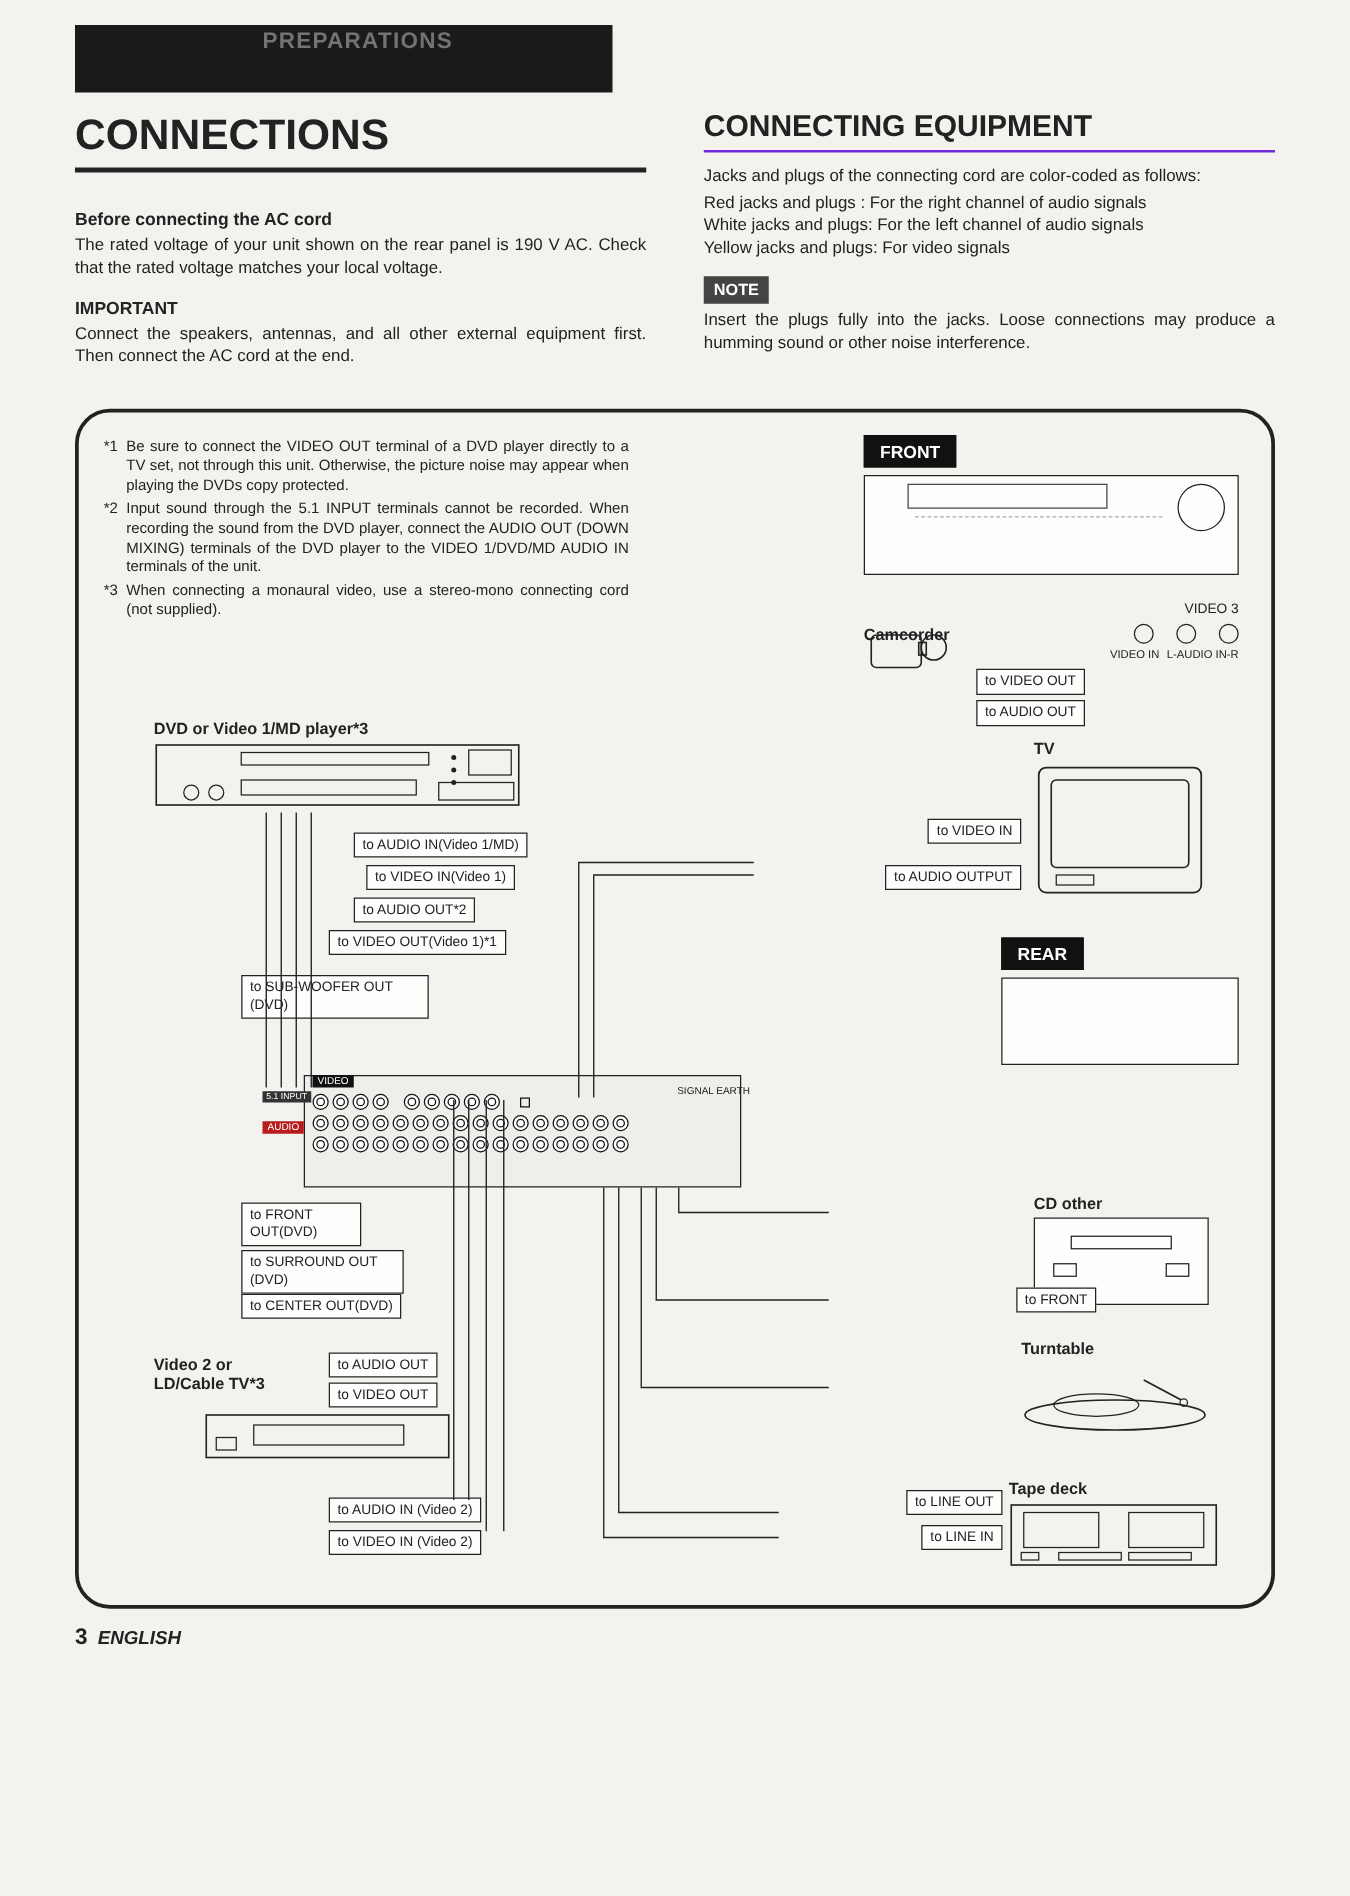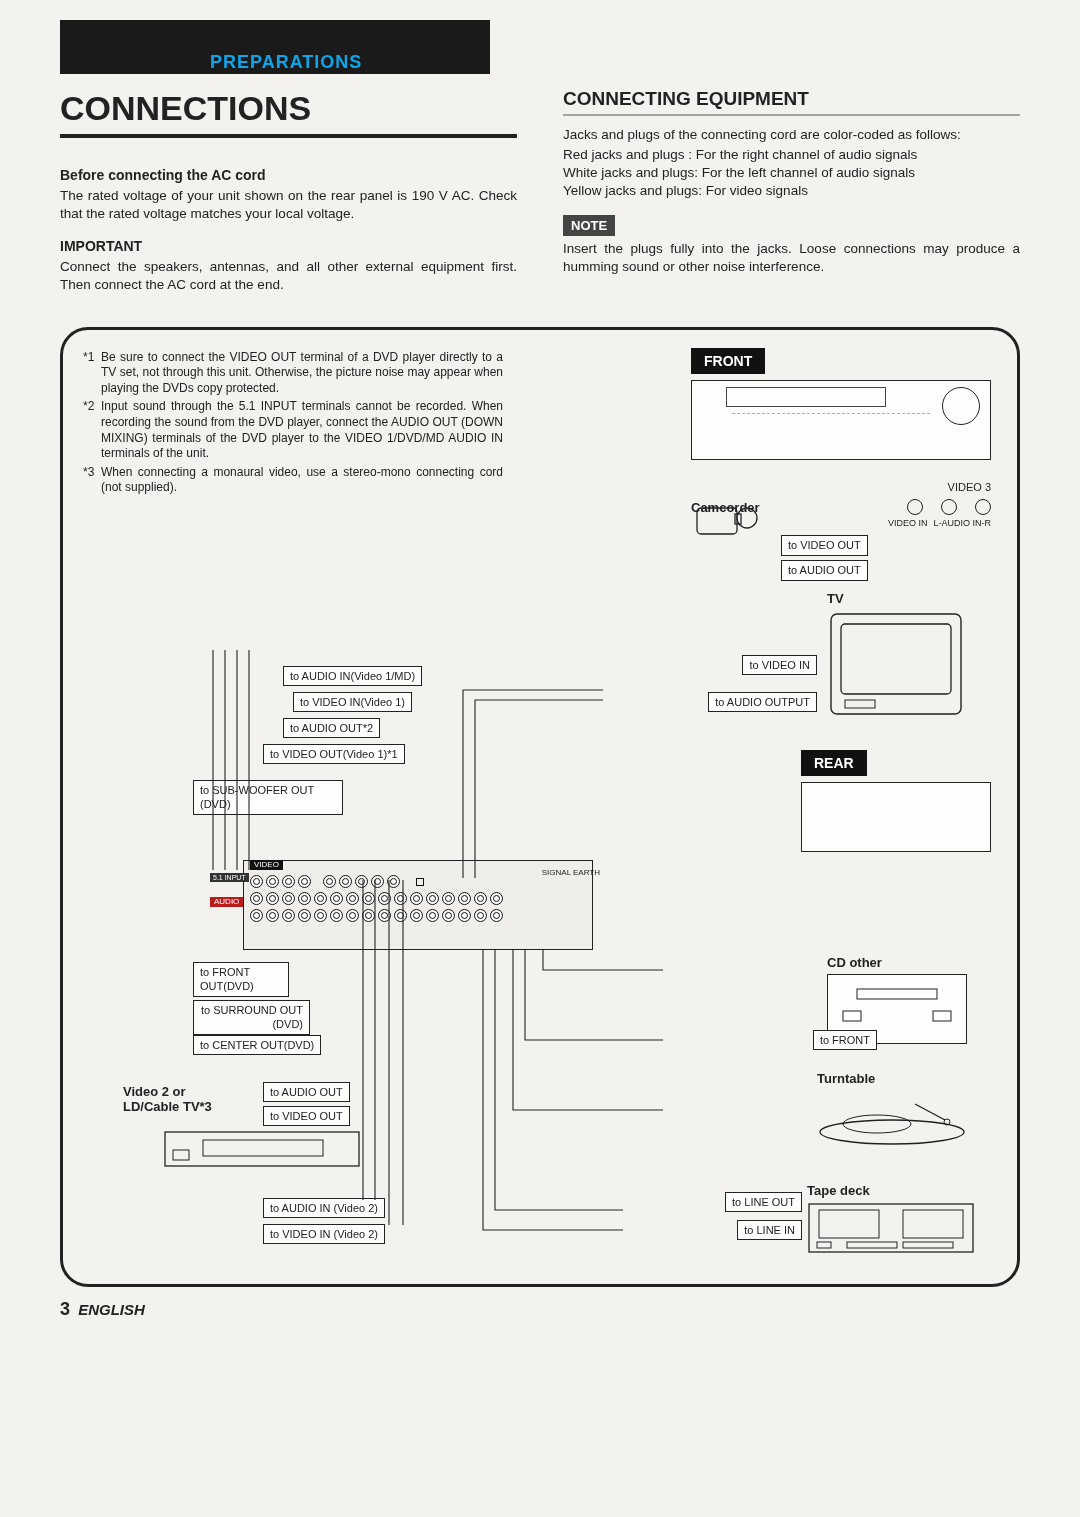--- a/index.html
+++ b/index.html
@@ -9,46 +9,46 @@
     width: 1080px;
     margin: 0 auto;
     color: #222;
     font-size: 14px;
     line-height: 1.35;
     padding-bottom: 30px;
   }
   .page { padding: 20px 60px 10px 60px; position: relative; }
   .top-bar {
     background: #1a1a1a;
-    color: #0ea5e9;
+    color: #737373;
     height: 54px;
     width: 430px;
     display: flex;
-    align-items: flex-end;
+    align-items: flex-start;
     padding-left: 150px;
     font-weight: bold;
     font-size: 18px;
     letter-spacing: 1px;
     margin-bottom: 12px;
   }
   .columns { display: flex; gap: 46px; }
   .col { flex: 1; }
   .title-main {
     font-family: "Arial Black", Arial, sans-serif;
     font-size: 34px;
     font-weight: 900;
     letter-spacing: 0px;
     border-bottom: 4px solid #222;
     padding-bottom: 2px;
     margin-bottom: 28px;
   }
   .title-sub {
-    font-size: 19px;
+    font-size: 24px;
     font-weight: bold;
-    border-bottom: 2px solid #a3a3a3;
+    border-bottom: 2px solid #6d28d9;
     padding-bottom: 2px;
     margin-bottom: 10px;
   }
   .h-bold { font-weight: bold; font-size: 14px; margin-bottom: 2px; }
   .para { text-align: justify; margin-bottom: 14px; font-size: 13.5px; }
   .note-box {
     display: inline-block;
     background: #444;
     color: #fff;
     font-weight: bold;
@@ -233,20 +233,35 @@
       
       <svg width="80" height="50" style="position:absolute; left:0; top:150px;">
         <rect x="6" y="10" width="40" height="26" rx="4" fill="none" stroke="#222" stroke-width="1.3"></rect>
         <circle cx="56" cy="20" r="10" fill="none" stroke="#222" stroke-width="1.3"></circle>
         <rect x="44" y="16" width="6" height="10" fill="none" stroke="#222" stroke-width="1.3"></rect>
       </svg>
       <div class="conn-label" style="position:static; display:inline-block; margin-left:90px; margin-top:6px;">to VIDEO OUT</div><br>
       <div class="conn-label" style="position:static; display:inline-block; margin-left:90px; margin-top:4px;">to AUDIO OUT</div>
     </div>
 
+    <div class="device-box" style="top:244px; left:60px;">
+      <div class="caption">DVD or Video 1/MD player*3</div>
+      <svg width="300" height="70">
+        <rect x="2" y="2" width="290" height="48" fill="none" stroke="#222" stroke-width="1.3"></rect>
+        <rect x="70" y="8" width="150" height="10" fill="none" stroke="#222"></rect>
+        <circle cx="30" cy="40" r="6" fill="none" stroke="#222"></circle>
+        <circle cx="50" cy="40" r="6" fill="none" stroke="#222"></circle>
+        <rect x="70" y="30" width="140" height="12" fill="none" stroke="#222"></rect>
+        <circle cx="240" cy="12" r="2" fill="#222"></circle>
+          <circle cx="240" cy="22" r="2" fill="#222"></circle>
+          <circle cx="240" cy="32" r="2" fill="#222"></circle>
+        <rect x="252" y="6" width="34" height="20" fill="none" stroke="#222"></rect>
+        <rect x="228" y="32" width="60" height="14" fill="none" stroke="#222"></rect>
+      </svg>
+    </div>
 
     <div class="device-box" style="top:260px; right:50px;">
       <div class="caption" style="text-align:left">TV</div>
       <svg width="140" height="110">
         <rect x="4" y="4" width="130" height="100" rx="6" fill="none" stroke="#222" stroke-width="1.4"></rect>
         <rect x="14" y="14" width="110" height="70" rx="4" fill="none" stroke="#222" stroke-width="1.3"></rect>
         <rect x="18" y="90" width="30" height="8" fill="none" stroke="#222"></rect>
       </svg>
     </div>
     <div class="conn-label" style="top:325px; right:200px;">to VIDEO IN</div>
@@ -314,21 +329,21 @@
           <div class="jack dbl"></div>
           <div class="jack dbl"></div>
         <div class="jack dbl"></div>
           <div class="jack dbl"></div>
           <div class="jack dbl"></div>
           <div class="jack dbl"></div>
       </div>
     </div>
 
     <div class="conn-label" style="top:632px; left:130px; white-space:normal; width:96px;">to FRONT OUT(DVD)</div>
-    <div class="conn-label" style="top:670px; left:130px; white-space:normal; width:117px;text-align:right;">to SURROUND OUT (DVD)</div>
+    <div class="conn-label" style="top:670px; left:130px; white-space:normal; width:130px;">to SURROUND OUT (DVD)</div>
     <div class="conn-label" style="top:705px; left:130px;">to CENTER OUT(DVD)</div>
 
     <div class="device-box" style="top:624px; right:50px;">
       <div class="caption">CD other</div>
       <div class="eq-rect tall">
         <svg width="120" height="56">
             <rect x="20" y="8" width="80" height="10" fill="none" stroke="#222"></rect>
             <rect x="6" y="30" width="18" height="10" fill="none" stroke="#222"></rect>
             <rect x="96" y="30" width="18" height="10" fill="none" stroke="#222"></rect>
           </svg>

